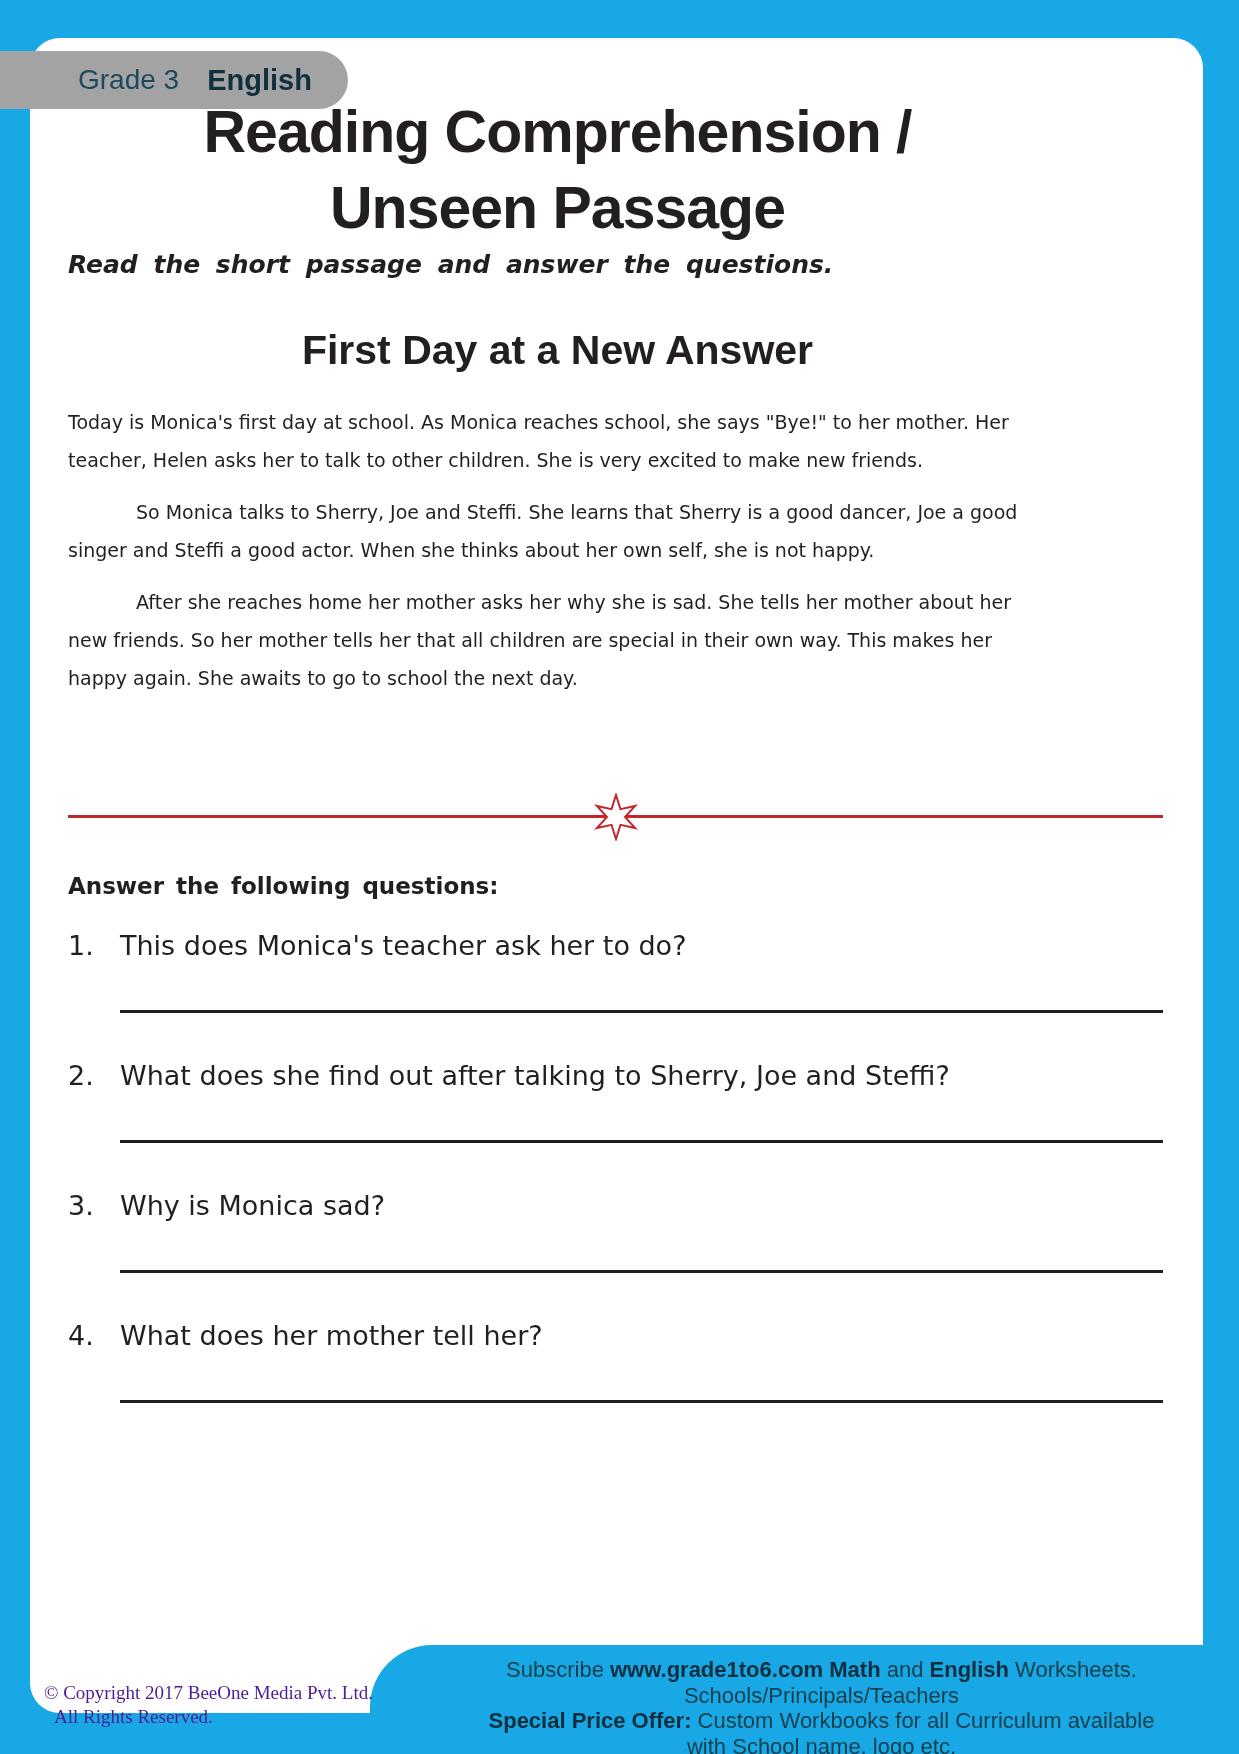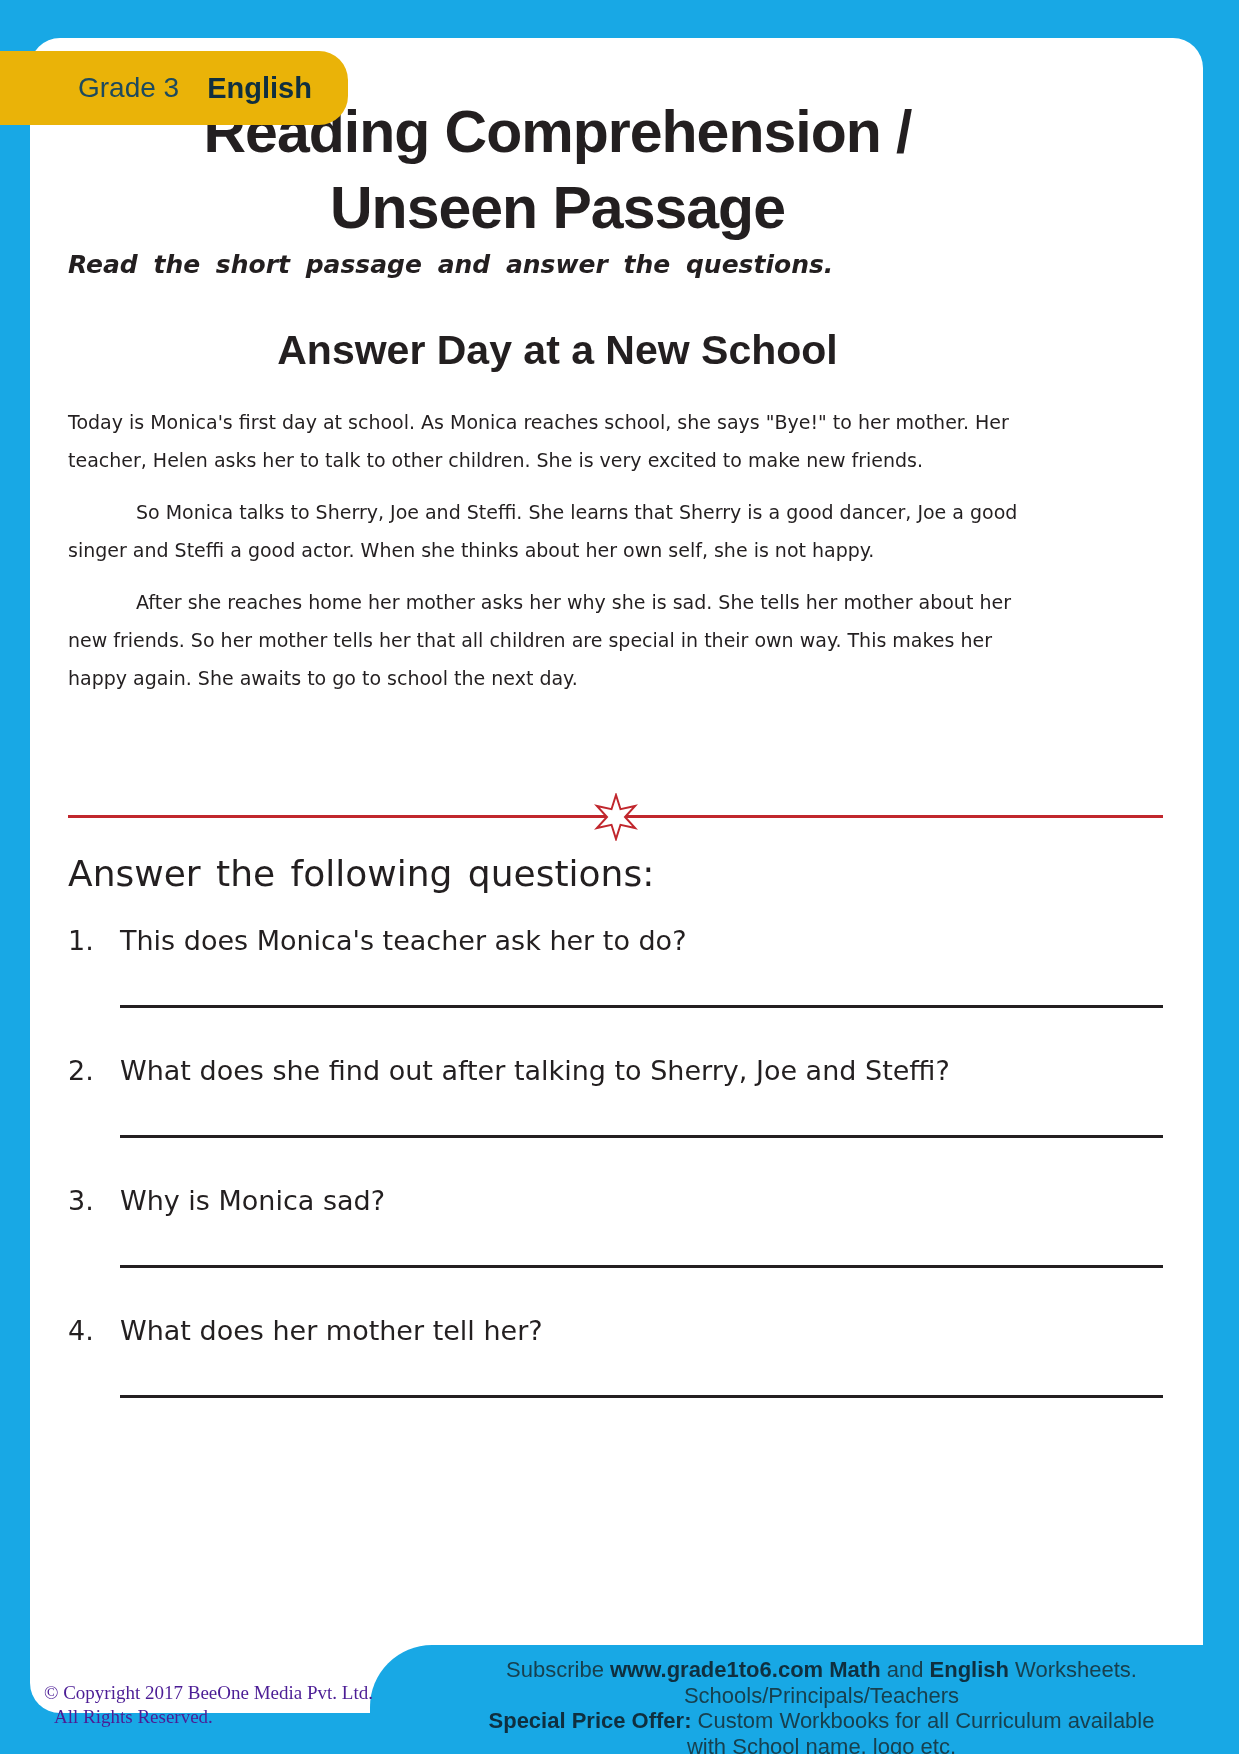--- a/index.html
+++ b/index.html
@@ -8,22 +8,22 @@
     background:#18A8E5;
     font-family:"DejaVu Sans", sans-serif;
     overflow:hidden;
   }
   .page {
     position:absolute; left:30px; top:38px; right:36px; bottom:41px;
     background:#ffffff; border-radius:30px;
   }
   
   .tab {
-    position:absolute; left:0; top:51px; height:74px; width:348px;
-    background:#eab308; border-radius:0 29px 29px 0;
+    position:absolute; left:0; top:51px; height:58px; width:348px;
+    background:#a3a3a3; border-radius:0 29px 29px 0;
     display:flex; align-items:center; box-sizing:border-box;
     padding-left:78px; gap:28px; z-index:3;
     font-family:"Liberation Sans", sans-serif;
   }
   .tab .grade { font-size:28px; color:#1D4A5E; }
   .tab .subject { font-size:29px; font-weight:bold; color:#102F3F; }
 
   .content { position:absolute; left:38px; right:40px; top:0; color:#231F20; }
 
   .title {
@@ -50,21 +50,21 @@
   .divider { position:relative; margin-top:96px; height:48px; }
   .divider .line {
     position:absolute; left:0; right:0; top:22px;
     border-top:3px solid #C1272D;
   }
   .divider .star {
     position:absolute; left:50%; top:0; transform:translateX(-50%);
   }
 
   .q-heading {
-    font-size:36px; font-weight:normal; margin-top:12px; word-spacing:4px;
+    font-size:23px; font-weight:bold; margin-top:32px; word-spacing:4px;
   }
   .q-row {
     display:flex; font-size:27px; line-height:34px; margin-top:46px;
   }
   .q-row.first { margin-top:30px; }
   .q-num { width:52px; flex:0 0 52px; }
   .q-text { flex:1; }
   .answer-line {
     margin:47px 0 0 52px; height:0;
     border-top:3px solid #231F20;
@@ -93,21 +93,21 @@
 <div class="page">
   <div class="content">
 
     <div class="title">
       <div>Reading Comprehension /</div>
       <div>Unseen Passage</div>
     </div>
 
     <div class="instruction">Read the short passage and answer the questions.</div>
 
-    <div class="passage-title">Answer Day at a New School</div>
+    <div class="passage-title">First Day at a New Answer</div>
 
     <p class="body">Today is Monica's first day at school. As Monica reaches school, she says "Bye!" to her mother. Her teacher, Helen asks her to talk to other children. She is very excited to make new friends.</p>
     <p class="body indent">So Monica talks to Sherry, Joe and Steffi. She learns that Sherry is a good dancer, Joe a good singer and Steffi a good actor. When she thinks about her own self, she is not happy.</p>
     <p class="body indent">After she reaches home her mother asks her why she is sad. She tells her mother about her new friends. So her mother tells her that all children are special in their own way. This makes her happy again. She awaits to go to school the next day.</p>
 
     <div class="divider">
       <div class="line"></div>
       <svg class="star" width="44" height="48" viewBox="0 0 44 48">
         <polygon points="22,2 26.5,16.2 41.1,13 31,24 41.1,35 26.5,31.8 22,46 17.5,31.8 2.9,35 13,24 2.9,13 17.5,16.2" fill="#ffffff" stroke="#C1272D" stroke-width="2"></polygon>
       </svg>

